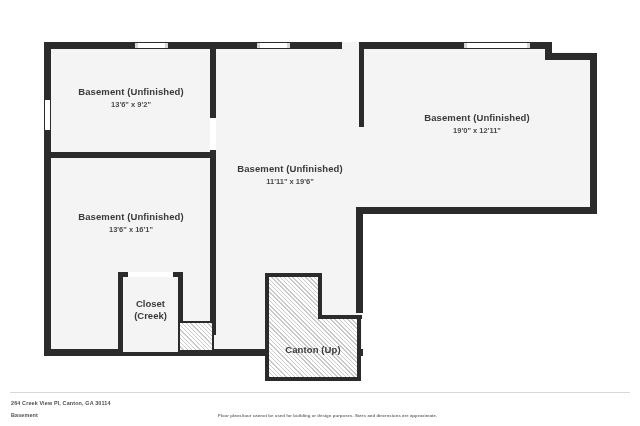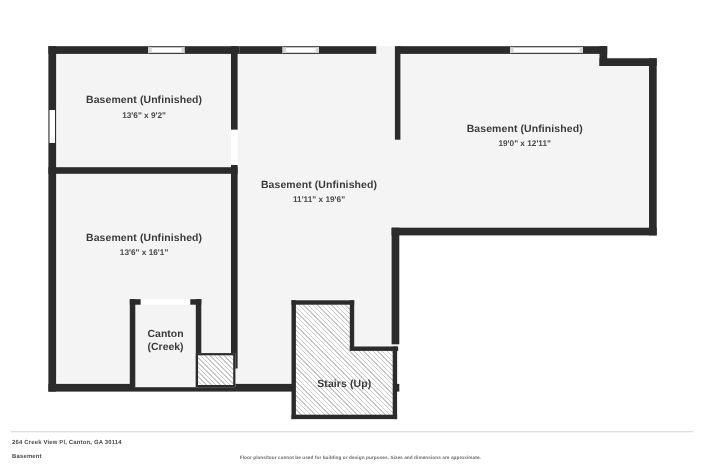--- a/index.html
+++ b/index.html
@@ -250,26 +250,26 @@
     <span class="room-name">Basement (Unfinished)</span>
     <span class="room-dims">11'11" x 19'6"</span>
   </div>
 
   <div class="room-label" style="left:382px; top:112px; width:190px;">
     <span class="room-name">Basement (Unfinished)</span>
     <span class="room-dims">19'0" x 12'11"</span>
   </div>
 
   <div class="room-label" style="left:118px; top:298px; width:65px;">
-    <span class="room-name2">Canton</span>
+    <span class="room-name2">Closet</span>
     <span class="room-name2">(Creek)</span>
   </div>
 
   <div class="room-label" style="left:268px; top:344px; width:90px;">
-    <span class="room-name">Stairs (Up)</span>
+    <span class="room-name">Canton (Up)</span>
   </div>
 
 </div>
 
 <div id="footer">
   <div id="footer-rule"></div>
   <div class="foot-addr">264 Creek View Pl, Canton, GA 30114</div>
   <div class="foot-level">Basement</div>
   <div class="foot-disclaimer">Floor plans/tour cannot be used for building or design purposes. Sizes and dimensions are approximate.</div>
 </div>

